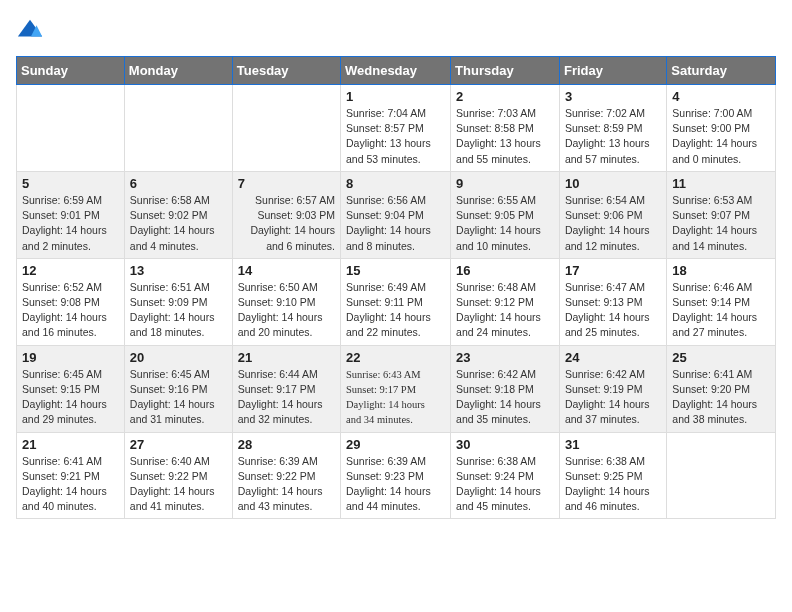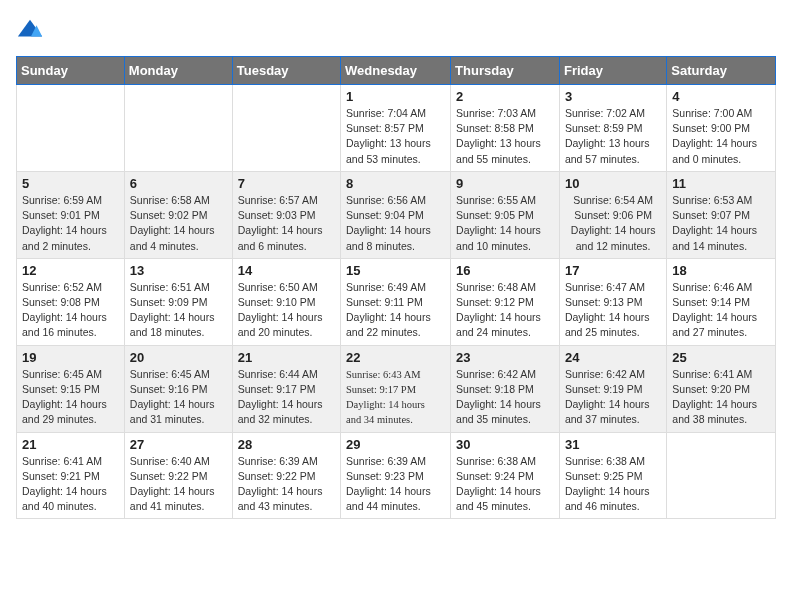--- a/index.html
+++ b/index.html
@@ -161,42 +161,42 @@
         </td>
         <td class="alt-row">
           <div class="day-number">6</div>
           <div class="cell-content" style="white-space: pre-line;">Sunrise: 6:58 AM
 Sunset: 9:02 PM
 Daylight: 14 hours
 and 4 minutes.</div>
         </td>
         <td class="alt-row">
           <div class="day-number">7</div>
-          <div class="cell-content" style="white-space: pre-line;">Sunrise: 6:57 AM
+          <div class="cell-content" style="white-space: pre-line; text-align: right;">Sunrise: 6:57 AM
 Sunset: 9:03 PM
 Daylight: 14 hours
 and 6 minutes.</div>
         </td>
         <td class="alt-row">
           <div class="day-number">8</div>
           <div class="cell-content" style="white-space: pre-line;">Sunrise: 6:56 AM
 Sunset: 9:04 PM
 Daylight: 14 hours
 and 8 minutes.</div>
         </td>
         <td class="alt-row">
           <div class="day-number">9</div>
           <div class="cell-content" style="white-space: pre-line;">Sunrise: 6:55 AM
 Sunset: 9:05 PM
 Daylight: 14 hours
 and 10 minutes.</div>
         </td>
         <td class="alt-row">
           <div class="day-number">10</div>
-          <div class="cell-content" style="white-space: pre-line; text-align: center;">Sunrise: 6:54 AM
+          <div class="cell-content" style="white-space: pre-line;">Sunrise: 6:54 AM
 Sunset: 9:06 PM
 Daylight: 14 hours
 and 12 minutes.</div>
         </td>
         <td class="alt-row">
           <div class="day-number">11</div>
           <div class="cell-content" style="white-space: pre-line;">Sunrise: 6:53 AM
 Sunset: 9:07 PM
 Daylight: 14 hours
 and 14 minutes.</div>

